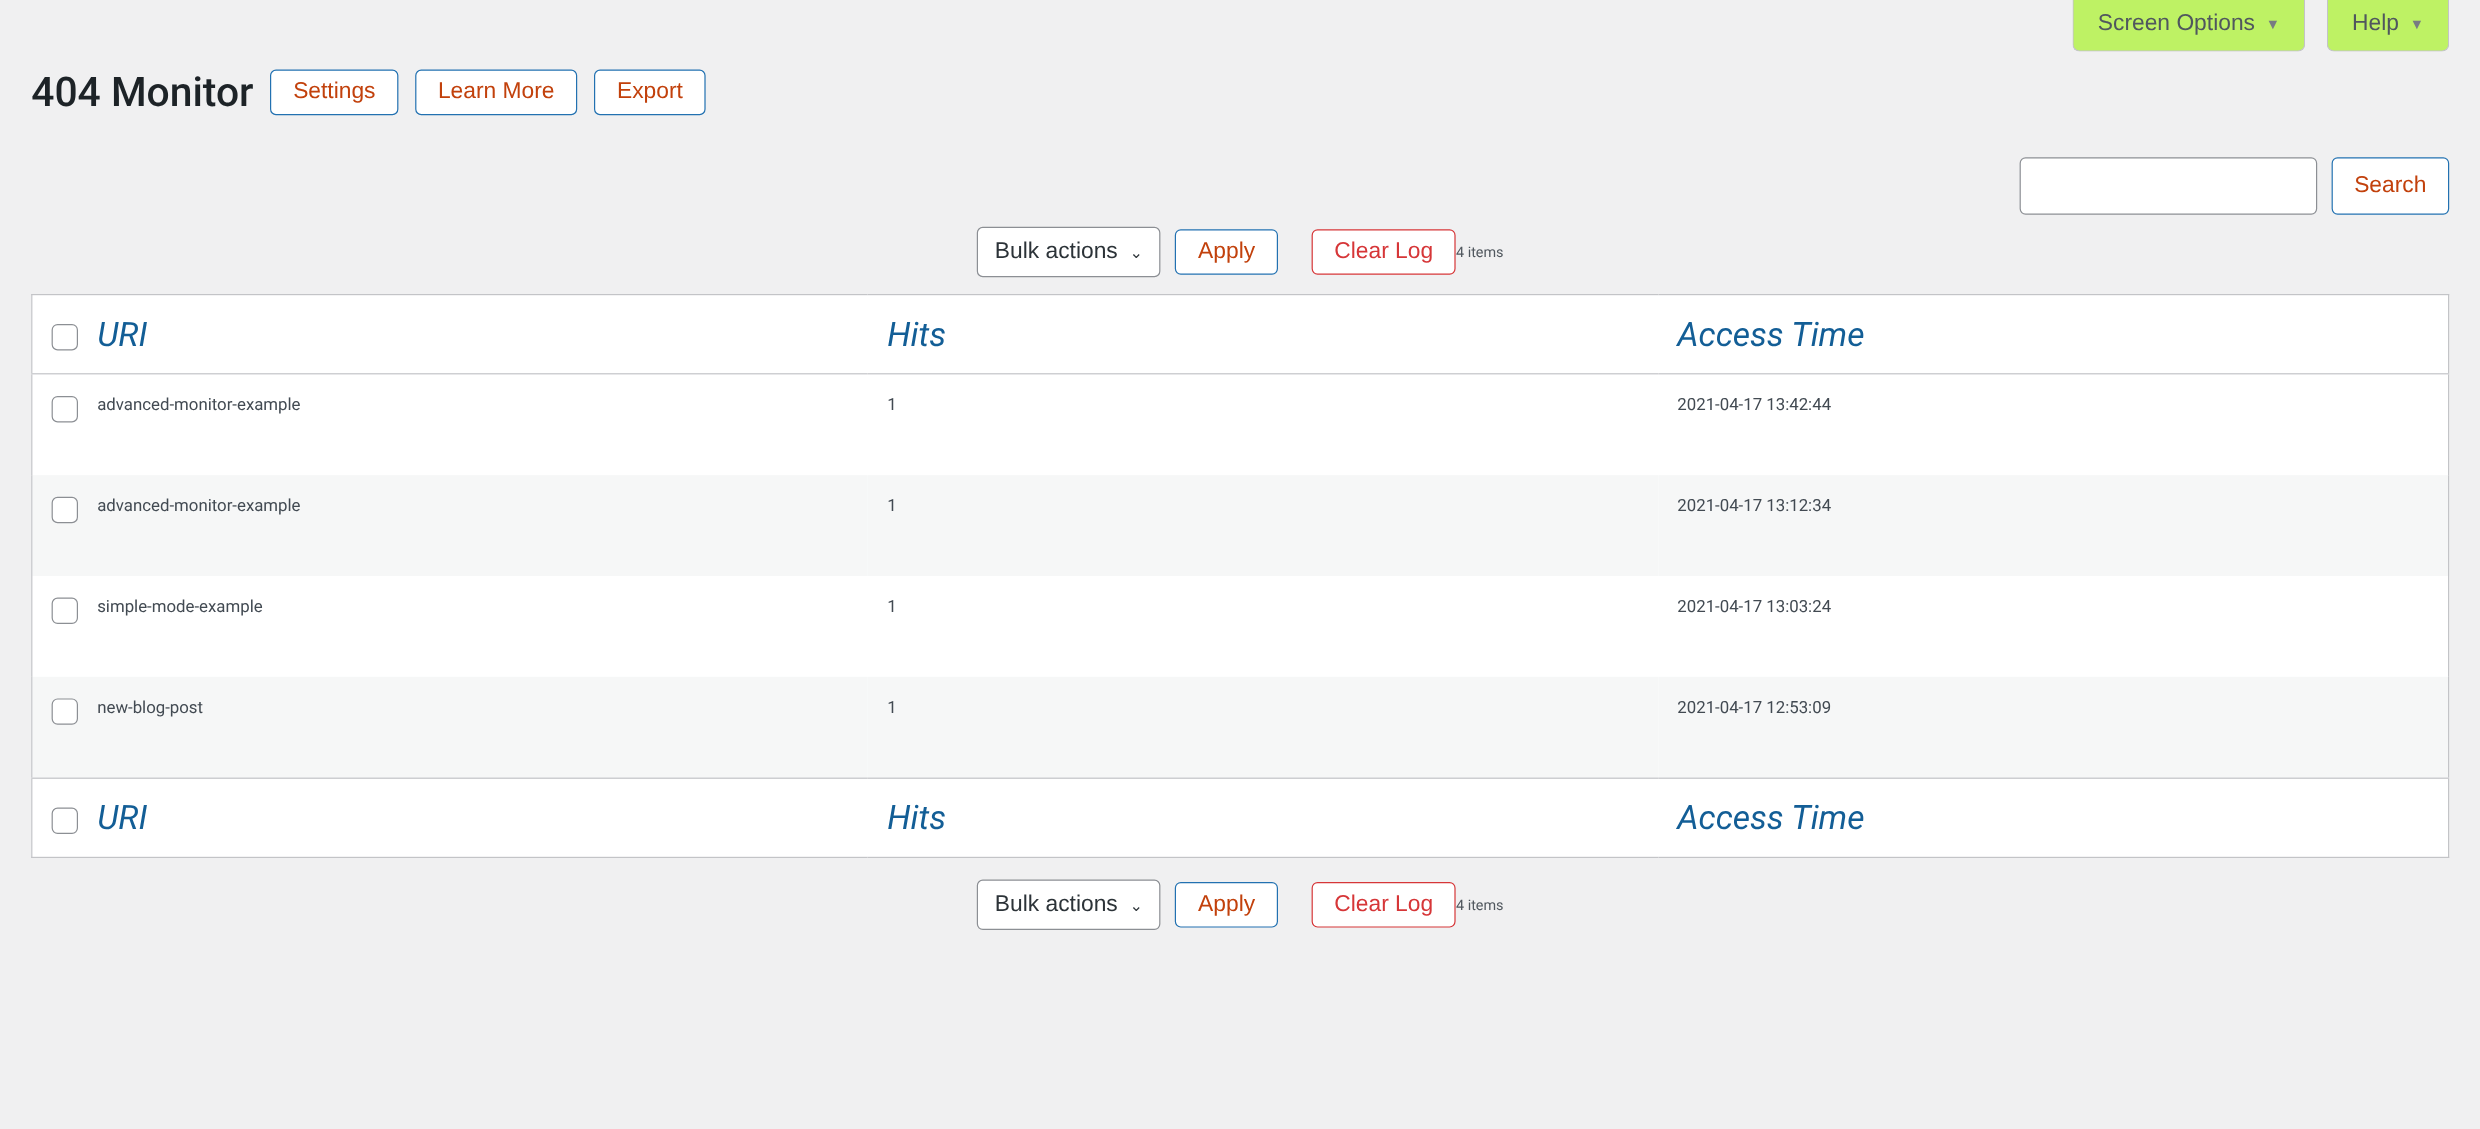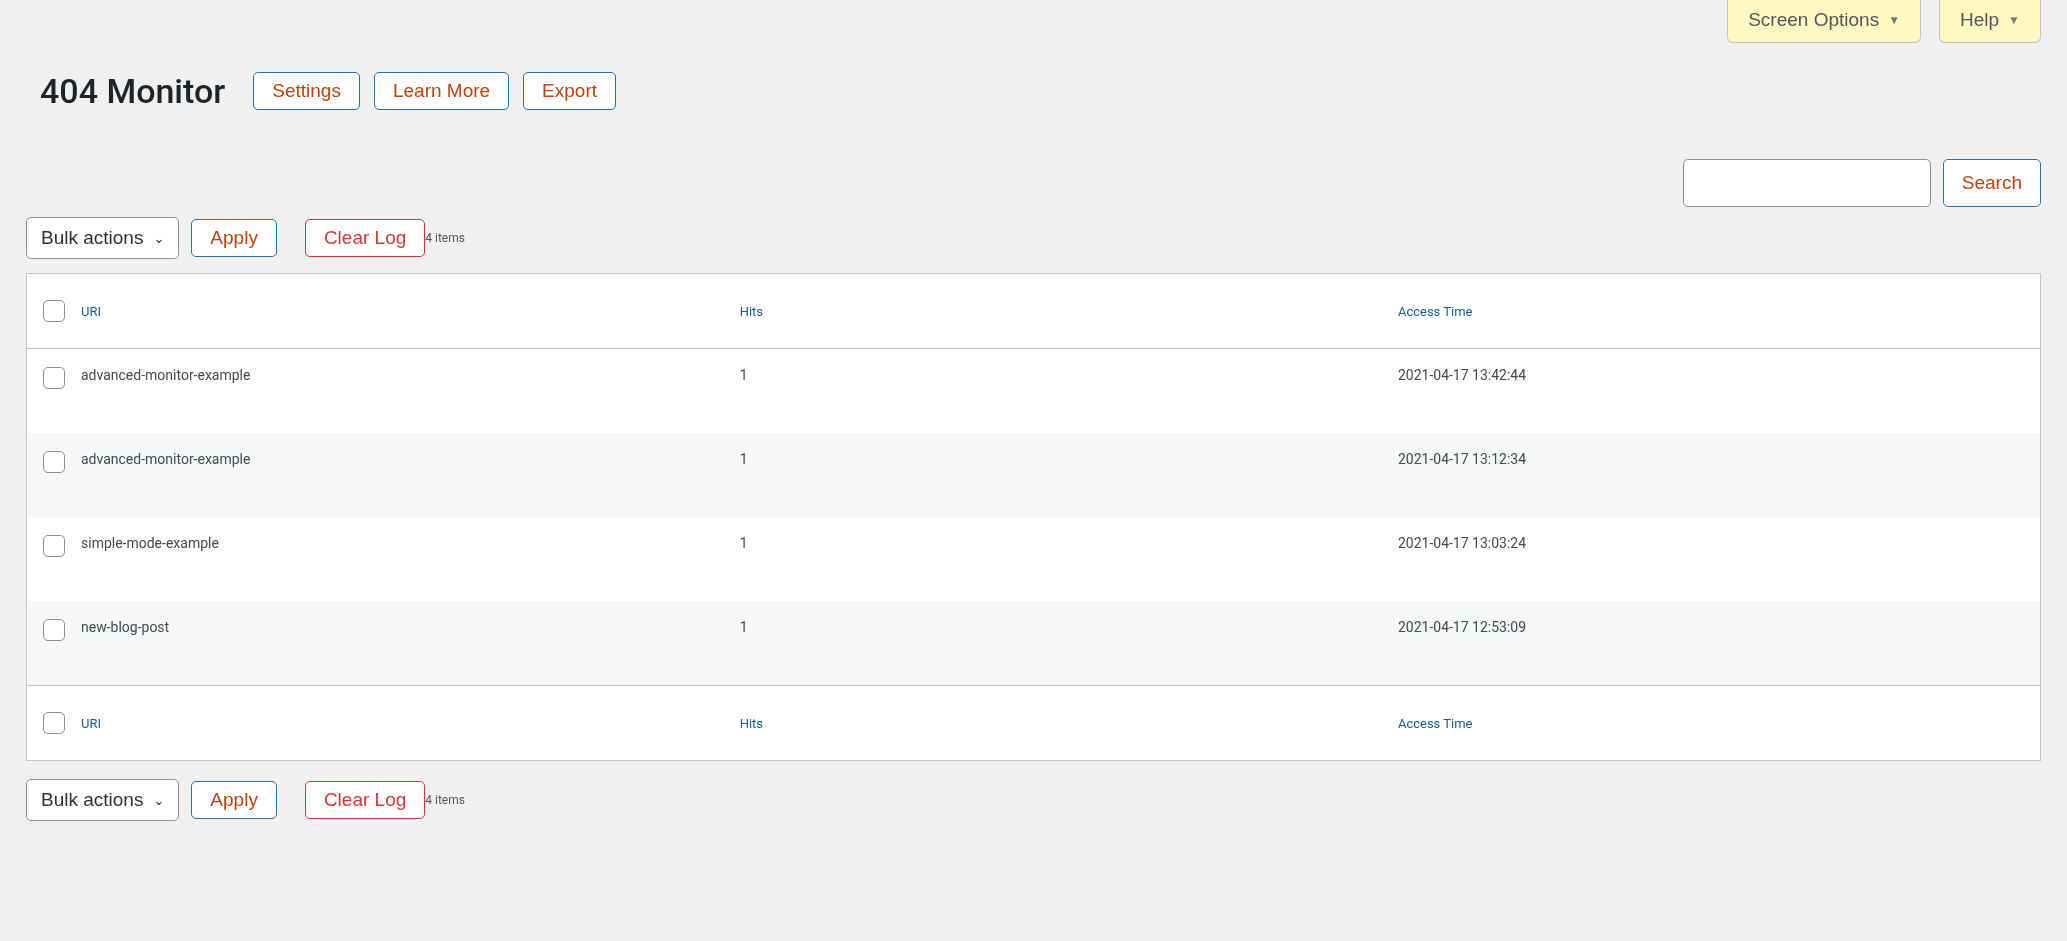--- a/index.html
+++ b/index.html
@@ -13,21 +13,21 @@
   }
 
   .top-bar {
     display: flex;
     justify-content: flex-end;
     gap: 18px;
     padding-top: 0;
   }
 
   .screen-meta-btn {
-    background: #fef9c3;
+    background: #bef264;
     border: 1px solid #c3c4c7;
     border-top: none;
     border-radius: 0 0 6px 6px;
     padding: 9px 20px 11px 20px;
     font-size: 19px;
     color: #50575e;
     cursor: pointer;
     display: flex;
     align-items: center;
     gap: 9px;
@@ -41,21 +41,21 @@
     display: flex;
     align-items: center;
     gap: 14px;
     margin-top: 14px;
   }
 
   h1 {
     font-size: 34px;
     font-weight: 500;
     color: #1d2327;
-    margin: 14px;
+    margin: 0;
   }
 
   .btn {
     padding: 7px 18px;
     font-size: 19px;
     border-radius: 5px;
     cursor: pointer;
     background: #fff;
     border: 1.5px solid #2271b1;
     color: #c2410c;
@@ -89,21 +89,21 @@
     height: 48px;
     border: 1.5px solid #8c8f94;
     border-radius: 5px;
     background: #fff;
     font-size: 19px;
     padding: 0 10px;
   }
 
   .tablenav {
     display: flex;
-    justify-content: flex-start;
+    justify-content: center;
     align-items: center;
     margin-top: 10px;
   }
   .tablenav-left {
     display: flex;
     align-items: center;
     gap: 12px;
   }
   .clear-log-wrap { margin-left: 16px; }
   .item-count {
@@ -116,23 +116,24 @@
     border-collapse: collapse;
     background: #fff;
     border: 1px solid #c3c4c7;
     margin-top: 14px;
   }
   table.list-table thead th,
   table.list-table tfoot th {
     text-align: left;
     font-weight: 400;
     color: #2271b1;
-    padding: 26px 16px;
+    padding: 16px 16px;
     border-bottom: 1px solid #c3c4c7;
-    font-size: 13px;
+    font-size: 28px;
+    font-style: italic;
   }
   table.list-table tfoot th {
     border-bottom: none;
     border-top: 1px solid #c3c4c7;
   }
   table.list-table th.check-col,
   table.list-table td.check-col {
     width: 52px;
     padding-left: 16px;
     padding-right: 0;

